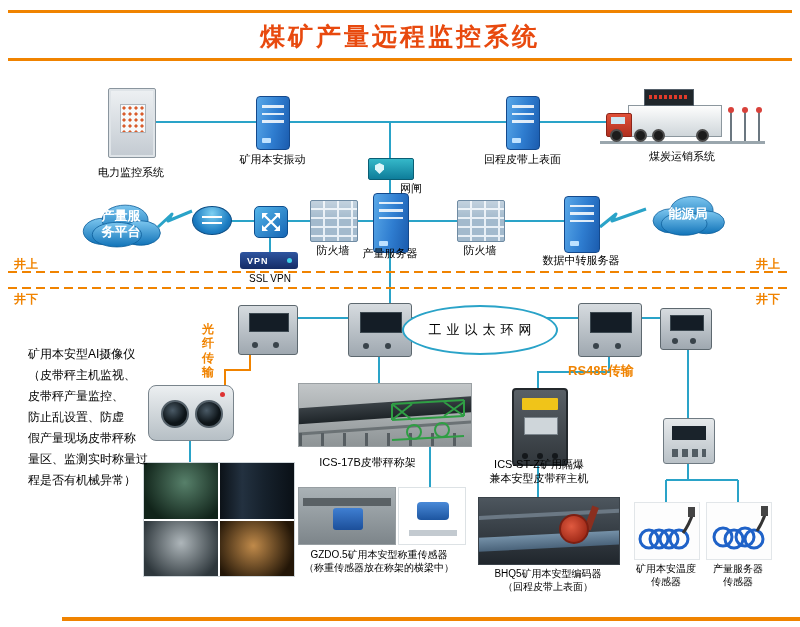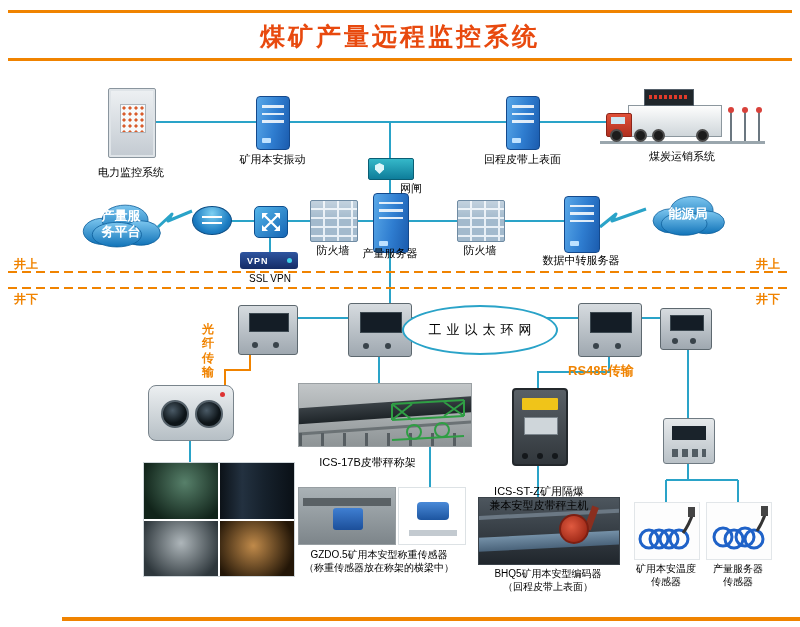--- a/index.html
+++ b/index.html
@@ -322,20 +322,27 @@
     <div class="kn" style="left:22%;"></div>
     <div class="kn" style="left:58%;"></div>
   </div>
 
   <div class="olbl" style="left:200px; top:322px; width:16px; font-size:12px; line-height:1.2; text-align:center;">光
 纤
 传
 输</div>
   <div class="olbl" style="left:568px; top:362px; font-size:13px;">RS485传输</div>
 
+  <div class="lbl" style="left:28px; top:344px; width:126px; text-align:left; font-size:12px; line-height:1.75;">矿用本安型AI摄像仪
+（皮带秤主机监视、
+皮带秤产量监控、
+防止乱设置、防虚
+假产量现场皮带秤称
+量区、监测实时称量过
+程是否有机械异常）</div>
 
   <div class="abs aicam" style="left:148px; top:385px;">
     <div class="lens" style="left:12px;"></div>
     <div class="lens" style="left:46px;"></div>
     <div class="dot"></div>
   </div>
   <div class="abs cctv" style="left:143px; top:462px;">
     <div class="c1"></div>
     <div class="c2"></div>
     <div class="c3"></div>
@@ -357,21 +364,21 @@
   </svg>
   <div class="lbl" style="left:300px; top:455px; width:135px;">ICS-17B皮带秤称架</div>
 
   <div class="abs hostz" style="left:512px; top:388px;">
     <div class="tag"></div>
     <div class="scr2"></div>
     <div class="gl" style="left:8px;"></div>
     <div class="gl" style="left:23px;"></div>
     <div class="gl" style="left:38px;"></div>
   </div>
-  <div class="lbl" style="left:486px; top:484px; width:106px;">ICS-ST-Z矿用隔爆
+  <div class="lbl" style="left:486px; top:457px; width:106px;">ICS-ST-Z矿用隔爆
 兼本安型皮带秤主机</div>
 
   <div class="abs stationf" style="left:663px; top:418px;">
     <div class="scr"></div>
     <div class="btns"></div>
   </div>
 
   <div class="abs weightphoto" style="left:298px; top:487px;">
     <div class="wp-left">
       <div class="wp-beam"></div>

